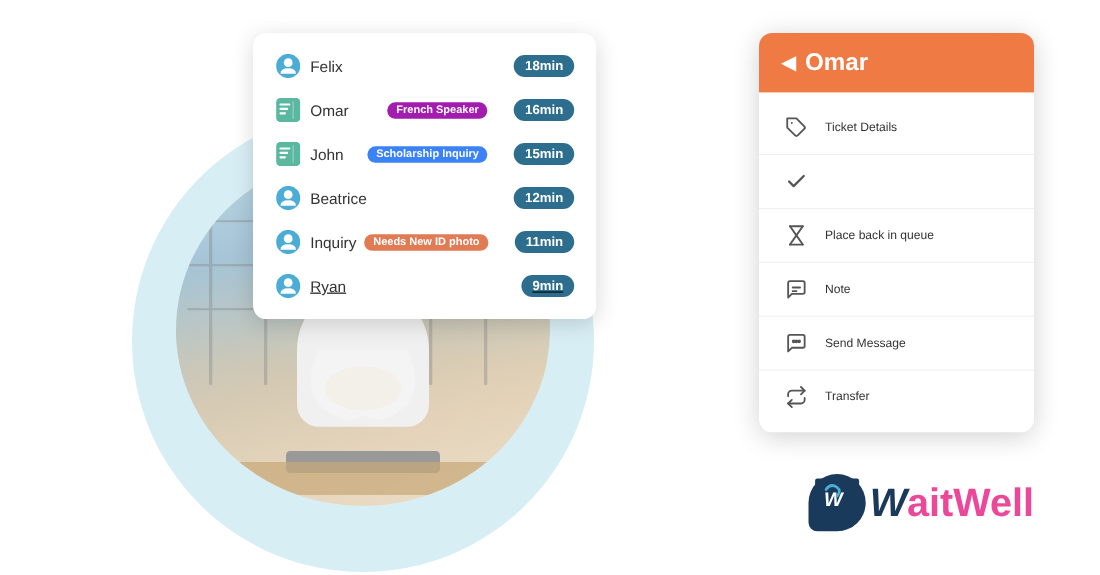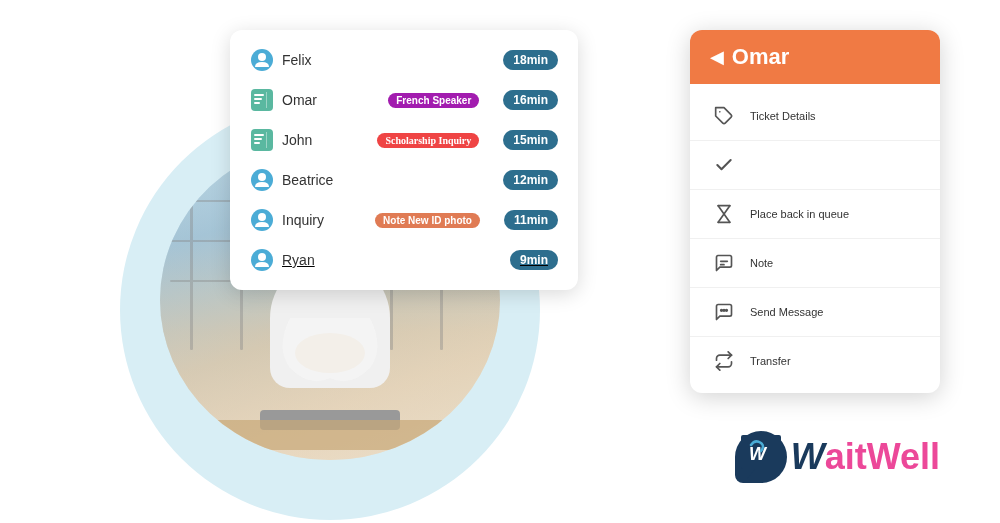--- a/index.html
+++ b/index.html
@@ -11,21 +11,21 @@
       font-family: 'Segoe UI', Arial, sans-serif;
       overflow: hidden;
       position: relative;
     }
 
     
     .queue-card {
       position: absolute;
       top: 30px;
       left: 230px;
-      width: 348px;
+      width: 312px;
       background: #ffffff;
       border-radius: 12px;
       box-shadow: 0 4px 20px rgba(0,0,0,0.15);
       padding: 12px;
       z-index: 10;
     }
 
     .queue-row {
       display: flex;
       align-items: center;
@@ -55,21 +55,21 @@
     .queue-tag {
       padding: 2px 8px;
       border-radius: 10px;
       font-size: 10px;
       font-weight: 600;
       color: white;
       margin-right: 8px;
     }
 
     .tag-french { background: #a21caf; }
-    .tag-scholarship { background: #ef4444; font-family: Liberation Serif, serif; }
+    .tag-scholarship { background: #3b82f6; }
     .tag-needs-id { background: #e07b54; }
 
     .queue-time {
       background: #2d6e8e;
       color: white;
       padding: 3px 10px;
       border-radius: 10px;
       font-size: 12px;
       font-weight: 600;
       margin-left: 16px;
@@ -339,21 +339,21 @@
       </div>
       <div class="queue-row">
         <div class="queue-icon">
           <svg width="22" height="22" viewBox="0 0 22 22">
         <circle cx="11" cy="11" r="11" fill="#4bacd6"></circle>
         <circle cx="11" cy="8" r="4" fill="white"></circle>
         <path d="M 4 18 Q 4 13 11 13 Q 18 13 18 18" fill="white"></path>
       </svg>
         </div>
         <span class="queue-name">Inquiry</span>
-        <span class="queue-tag tag-needs-id">Note New ID photo</span>
+        <span class="queue-tag tag-needs-id">Needs New ID photo</span>
         <span class="queue-time">11min</span>
       </div>
       <div class="queue-row">
         <div class="queue-icon">
           <svg width="22" height="22" viewBox="0 0 22 22">
         <circle cx="11" cy="11" r="11" fill="#4bacd6"></circle>
         <circle cx="11" cy="8" r="4" fill="white"></circle>
         <path d="M 4 18 Q 4 13 11 13 Q 18 13 18 18" fill="white"></path>
       </svg>
         </div>

